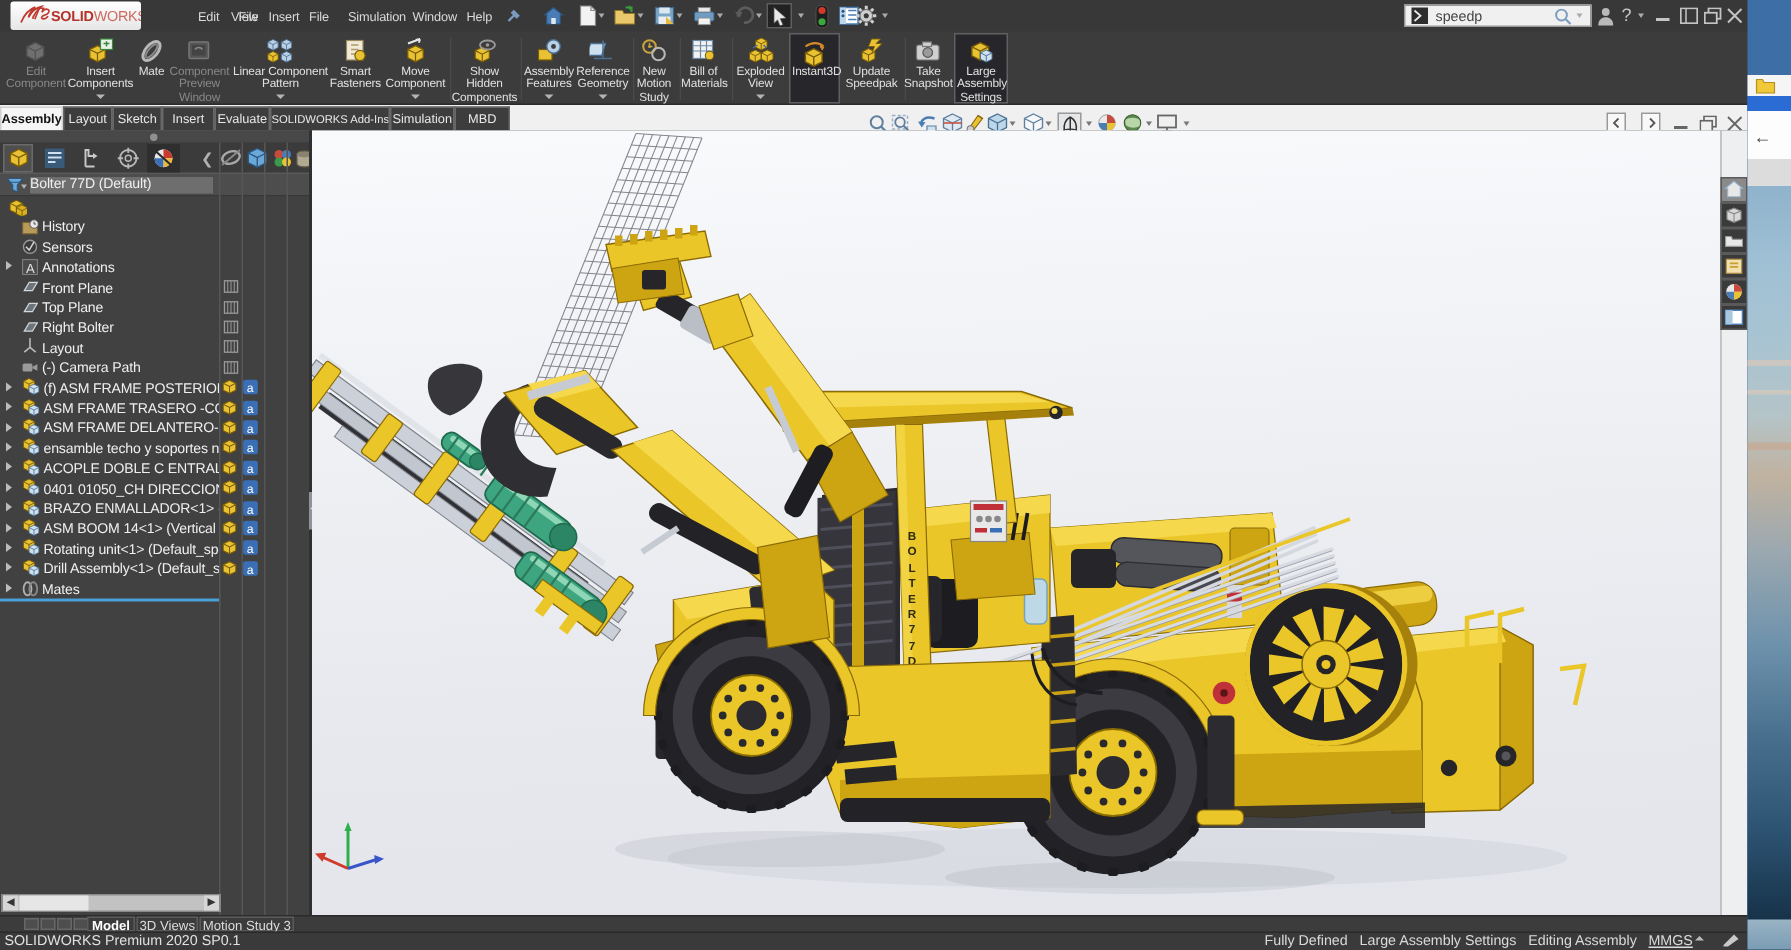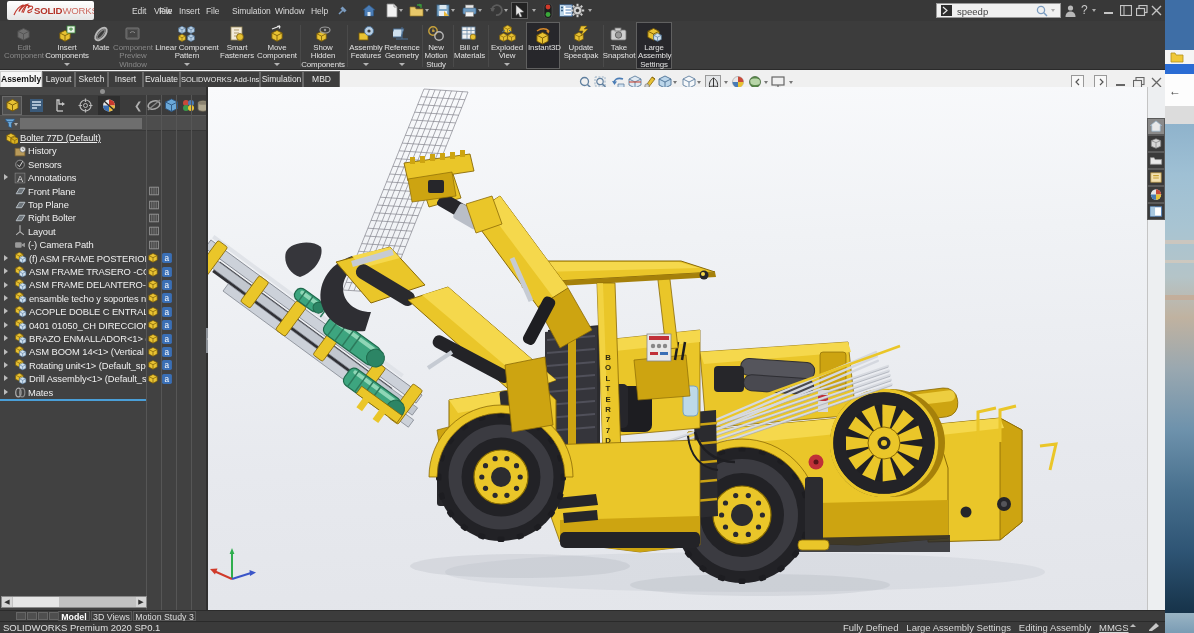--- a/index.html
+++ b/index.html
@@ -470,21 +470,21 @@
 <svg class="abs" style="left:6px;top:131.5px;" width="12" height="12" viewBox="0 0 11 11">
     <g transform="translate(0,1) scale(0.6428571428571429)">
       <path d="M7 0.5 13 3.5 13 10 7 13 1 10 1 3.5Z" fill="#e8c233" stroke="#7a5c06" stroke-width="1"></path>
       <path d="M1 3.5 7 6.5 13 3.5 M7 6.5 7 13" fill="none" stroke="#7a5c06" stroke-width="1"></path>
     </g>
     <g transform="translate(4,4) scale(0.5714285714285714)">
       <path d="M7 0.5 13 3.5 13 10 7 13 1 10 1 3.5Z" fill="#d8b020" stroke="#7a5c06" stroke-width="1"></path>
       <path d="M1 3.5 7 6.5 13 3.5 M7 6.5 7 13" fill="none" stroke="#7a5c06" stroke-width="1"></path>
     </g>
   </svg>
-<div class="trow" style="left:20px;top:131.0px;width:126px;overflow:hidden;text-decoration:underline;">Bolter 77D  (Default)</div>
+<div class="trow" style="left:20px;top:115px;width:126px;overflow:hidden;">Bolter 77D  (Default)</div>
 <svg class="abs" style="left:14px;top:144.9px;" width="12" height="12" viewBox="0 0 11 11">
     <rect x="1" y="3" width="9" height="7" fill="#b89a5a" stroke="#7a6230" stroke-width=".7"></rect>
     <circle cx="8" cy="4" r="2.6" fill="#e8e8e8" stroke="#555" stroke-width=".6"></circle>
     <path d="M8 2.5 V4 H9.2" stroke="#555" stroke-width=".6" fill="none"></path>
   </svg>
 <div class="trow" style="left:28px;top:144.4px;width:118px;overflow:hidden;">History</div>
 <svg class="abs" style="left:14px;top:158.3px;" width="12" height="12" viewBox="0 0 11 11">
     <circle cx="5.5" cy="6" r="4" fill="#3a3a3a" stroke="#999" stroke-width=".8"></circle>
     <path d="M3 6 L5 8 L8 3" stroke="#d8d8d8" stroke-width=".9" fill="none"></path>
   </svg>

